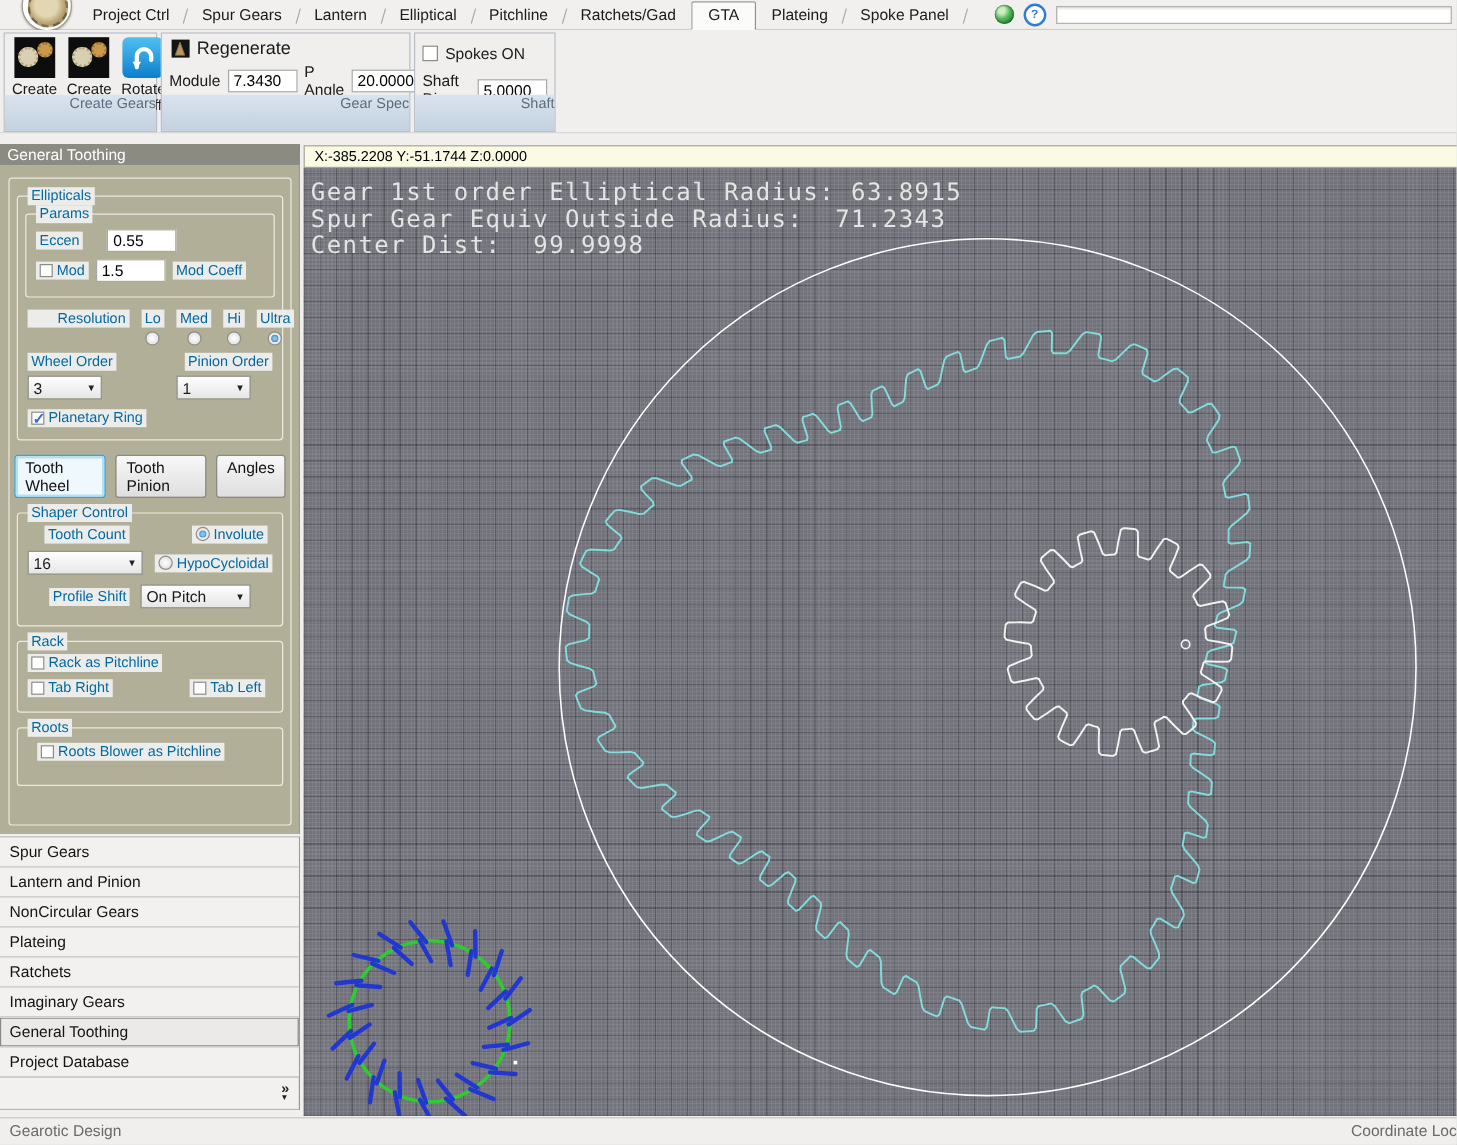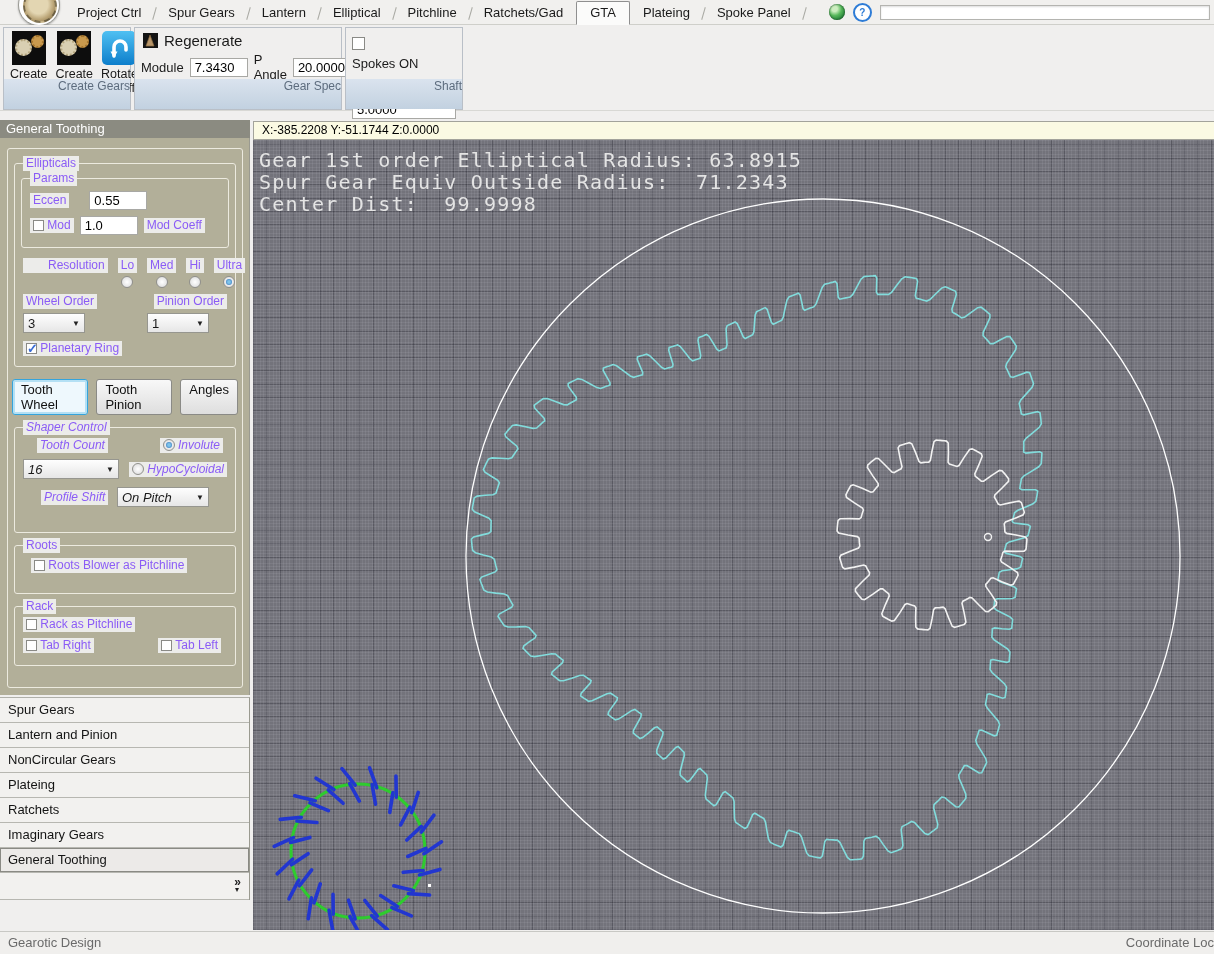--- a/index.html
+++ b/index.html
@@ -54,30 +54,30 @@
   .tinput{background:#fff;border:1px solid #a8a8a4;font-size:13px;padding:1px 4px;min-width:48px;
           height:15px;line-height:15px;color:#000;}
   .spinbox{display:flex;align-items:stretch;background:#fff;border:1px solid #a8a8a4;width:54px;height:17px;}
   .spinbox .val{flex:1;font-size:12px;padding:1px 4px;line-height:15px;}
   .spin{width:13px;display:flex;flex-direction:column;border-left:1px solid #bbb;}
   .spin span{flex:1;font-size:6px;line-height:7px;text-align:center;color:#333;background:linear-gradient(#fdfdfd,#dcdcdc);}
   .shaft-grid{font-size:13px;display:flex;flex-direction:column;gap:8px;padding-top:6px;}
   .cb{width:13px;height:13px;background:#fff;border:1px solid #8a8a86;display:inline-block;
       position:relative;vertical-align:middle;box-sizing:border-box;}
   .cb.checked::after{content:"\2713";position:absolute;left:0px;top:-3px;color:#3a6cd4;font-size:13px;font-weight:bold;}
-  .cbrow{display:flex;gap:6px;flex-direction:column;}
+  .cbrow{display:flex;align-items:center;gap:6px;}
 
   
   .panel-header{position:absolute;left:0;top:120px;width:250px;height:18px;background:#8b8b81;
                 color:#fff;font-size:13px;line-height:18px;padding-left:6px;box-sizing:border-box;}
   .panel{position:absolute;left:0;top:138px;width:250px;height:557px;background:#b2af99;
          border-right:1px solid #9a9a90;box-sizing:border-box;}
   .panel .outer{position:absolute;left:7px;top:10px;right:6px;height:538px;
                 border:1px solid #eceadf;border-radius:3px;}
-  .chip{background:#ececea;padding:0 3px;font-size:12px;color:#8b5cf6;line-height:15px;
+  .chip{background:#ececea;padding:0 3px;font-size:12px;color:#0369a1;line-height:15px;
         display:inline-block;white-space:nowrap;}
   .gbox{border:1px solid #eceadf;border-radius:3px;position:relative;margin:10px 6px 0 6px;}
   .gbox>.glabel{position:absolute;top:-8px;left:8px;}
   .prow{display:flex;align-items:center;gap:6px;margin:6px 8px;}
   .radio{width:12px;height:12px;border-radius:50%;border:1px solid #90908c;display:inline-block;
          background:radial-gradient(#ffffff,#d8d8d8);position:relative;box-sizing:border-box;}
   .radio.checked::after{content:"";position:absolute;left:2px;top:2px;width:6px;height:6px;
          border-radius:50%;background:radial-gradient(#7fc4ea 0 30%,#1f5fae);}
   .select{background:linear-gradient(#fefefe,#e6e6e6);border:1px solid #96968f;display:flex;
           justify-content:space-between;align-items:center;padding:1px 4px;font-size:13px;height:16px;}
@@ -233,21 +233,21 @@
       <div class="gbox" style="margin-top:14px;padding-bottom:8px;">
         <span class="glabel chip">Ellipticals</span>
         <div class="gbox" style="margin-top:14px;padding-bottom:6px;">
           <span class="glabel chip">Params</span>
           <div class="prow" style="margin-top:12px;">
             <span class="chip">Eccen</span>
             <span class="tinput" style="width:48px;margin-left:14px;">0.55</span>
           </div>
           <div class="prow">
             <span class="chip"><span class="cb" style="width:11px;height:11px;vertical-align:-2px;"></span> <span>Mod</span></span>
-            <span class="tinput" style="width:48px;">1.0</span>
+            <span class="tinput" style="width:48px;">1.5</span>
             <span class="chip">Mod Coeff</span>
           </div>
         </div>
 
         <div class="res-grid">
           <span class="chip" style="margin-top:0;padding-left:25px;">Resolution</span>
           <div class="res-col">
             <span class="chip">Lo</span>
             <span class="radio"></span>
           </div>
@@ -284,21 +284,21 @@
           <span class="chip"><span class="cb checked" style="width:11px;height:11px;vertical-align:-2px;"></span> <span>Planetary Ring</span></span>
         </div>
       </div>
 
       <div class="ptabs">
         <span class="ptab active">Tooth Wheel</span>
         <span class="ptab">Tooth Pinion</span>
         <span class="ptab">Angles</span>
       </div>
 
-      <div class="gbox" style="margin-top:12px;padding-bottom:23px;font-style:italic;">
+      <div class="gbox" style="margin-top:12px;padding-bottom:12px;">
         <span class="glabel chip">Shaper Control</span>
         <div class="two-col" style="margin-top:10px;">
           <span class="chip" style="margin-left:14px;">Tooth Count</span>
           <span class="chip" style="margin-right:4px;"><span class="radio checked" style="vertical-align:-2px;"></span> <span>Involute</span></span>
         </div>
         <div class="two-col" style="margin-top:6px;">
           <span class="select" style="width:86px;">
             <span>16</span>
               <span class="arr">▼</span>
           </span>
@@ -306,49 +306,50 @@
         </div>
         <div class="two-col" style="margin-top:8px;margin-bottom:2px;">
           <span class="chip" style="margin-left:18px;">Profile Shift</span>
           <span class="select" style="width:82px;margin-right:18px;">
             <span>On Pitch</span>
               <span class="arr">▼</span>
           </span>
         </div>
       </div>
 
+      <div class="gbox" style="margin-top:12px;padding-bottom:10px;">
+        <span class="glabel chip">Rack</span>
+        <div class="prow" style="margin-top:10px;">
+          <span class="chip"><span class="cb" style="width:11px;height:11px;vertical-align:-2px;"></span> <span>Rack as Pitchline</span></span>
+        </div>
+        <div class="two-col" style="margin-top:2px;margin-bottom:2px;">
+          <span class="chip"><span class="cb" style="width:11px;height:11px;vertical-align:-2px;"></span> <span>Tab Right</span></span>
+          <span class="chip" style="margin-right:6px;"><span class="cb" style="width:11px;height:11px;vertical-align:-2px;"></span> <span>Tab Left</span></span>
+        </div>
+      </div>
+
       <div class="gbox" style="margin-top:12px;padding-bottom:14px;">
         <span class="glabel chip">Roots</span>
         <div class="prow" style="margin-top:12px;margin-left:16px;">
           <span class="chip"><span class="cb" style="width:11px;height:11px;vertical-align:-2px;"></span> <span>Roots Blower as Pitchline</span></span>
-        </div>
-      </div>
-
-      <div class="gbox" style="margin-top:12px;padding-bottom:10px;">
-        <span class="glabel chip">Rack</span>
-        <div class="prow" style="margin-top:10px;">
-          <span class="chip"><span class="cb" style="width:11px;height:11px;vertical-align:-2px;"></span> <span>Rack as Pitchline</span></span>
-        </div>
-        <div class="two-col" style="margin-top:2px;margin-bottom:2px;">
-          <span class="chip"><span class="cb" style="width:11px;height:11px;vertical-align:-2px;"></span> <span>Tab Right</span></span>
-          <span class="chip" style="margin-right:6px;"><span class="cb" style="width:11px;height:11px;vertical-align:-2px;"></span> <span>Tab Left</span></span>
         </div>
       </div>
 
     </div>
   </div>
 
   <div class="accordion">
     <div class="acc-item">Spur Gears</div>
     <div class="acc-item">Lantern and Pinion</div>
     <div class="acc-item">NonCircular Gears</div>
     <div class="acc-item">Plateing</div>
     <div class="acc-item">Ratchets</div>
     <div class="acc-item">Imaginary Gears</div>
     <div class="acc-item active">General Toothing</div>
+    <div class="acc-item">Project Database</div>
     <div class="acc-foot">
       <span class="chev">»</span>
       <span class="chevdn">▾</span>
     </div>
   </div>
 
   <div class="coordbar">X:-385.2208 Y:-51.1744 Z:0.0000</div>
 
   <div class="canvas">
     <svg id="gear-svg" width="961" height="790" viewBox="0 0 961 790">

